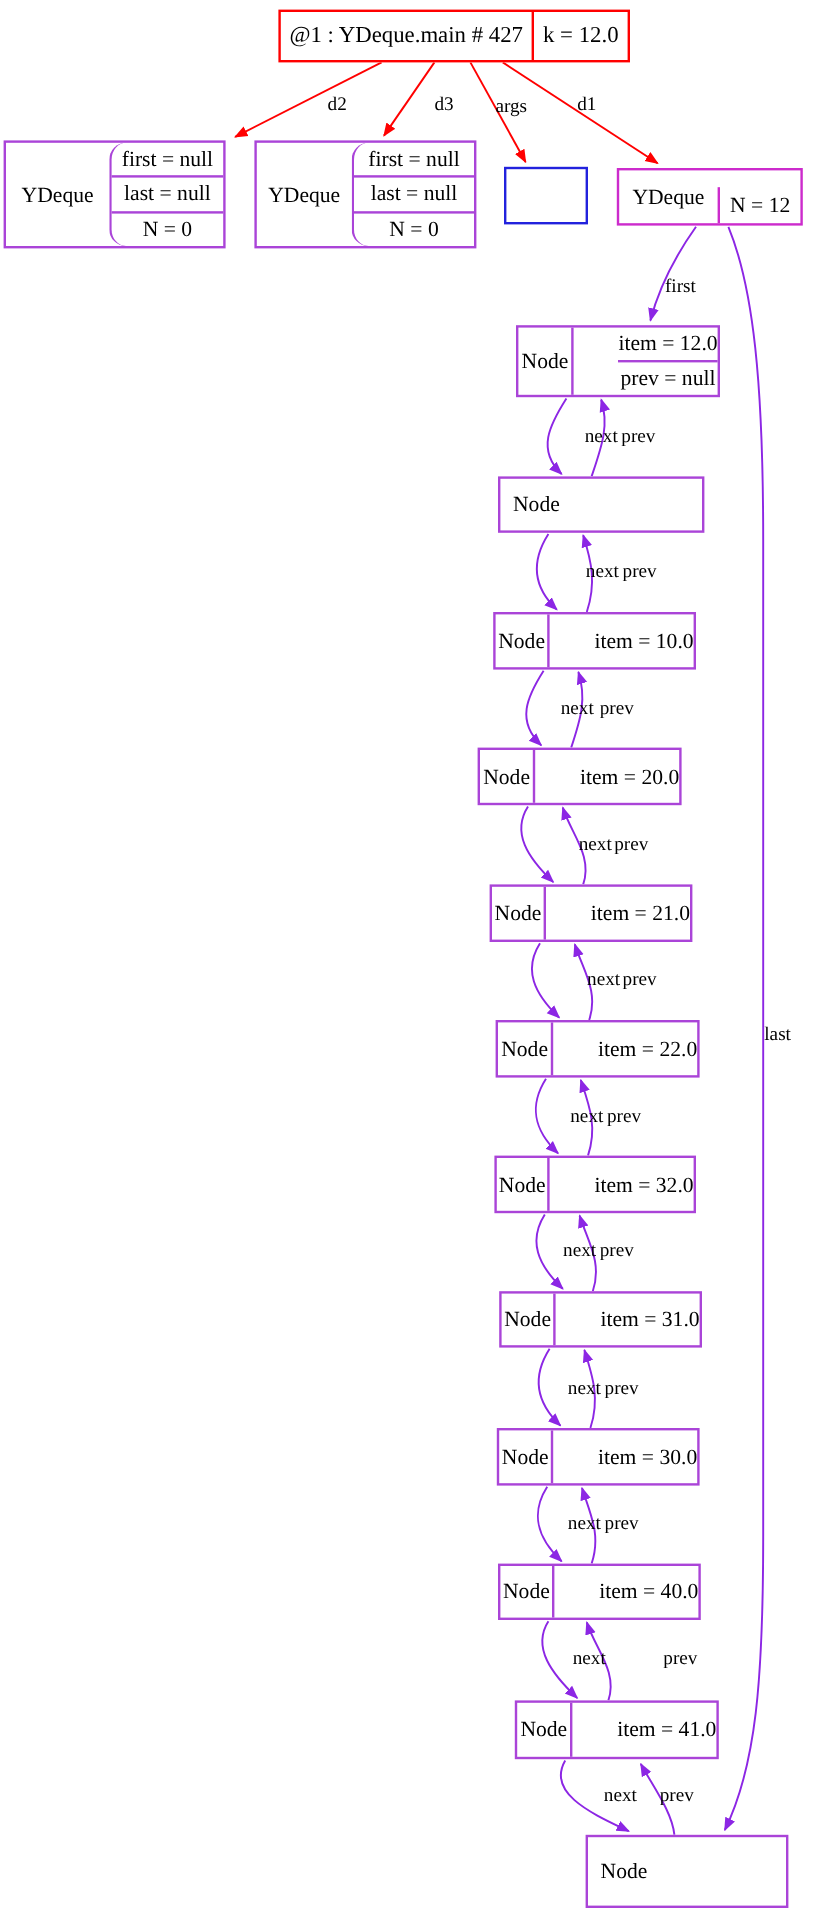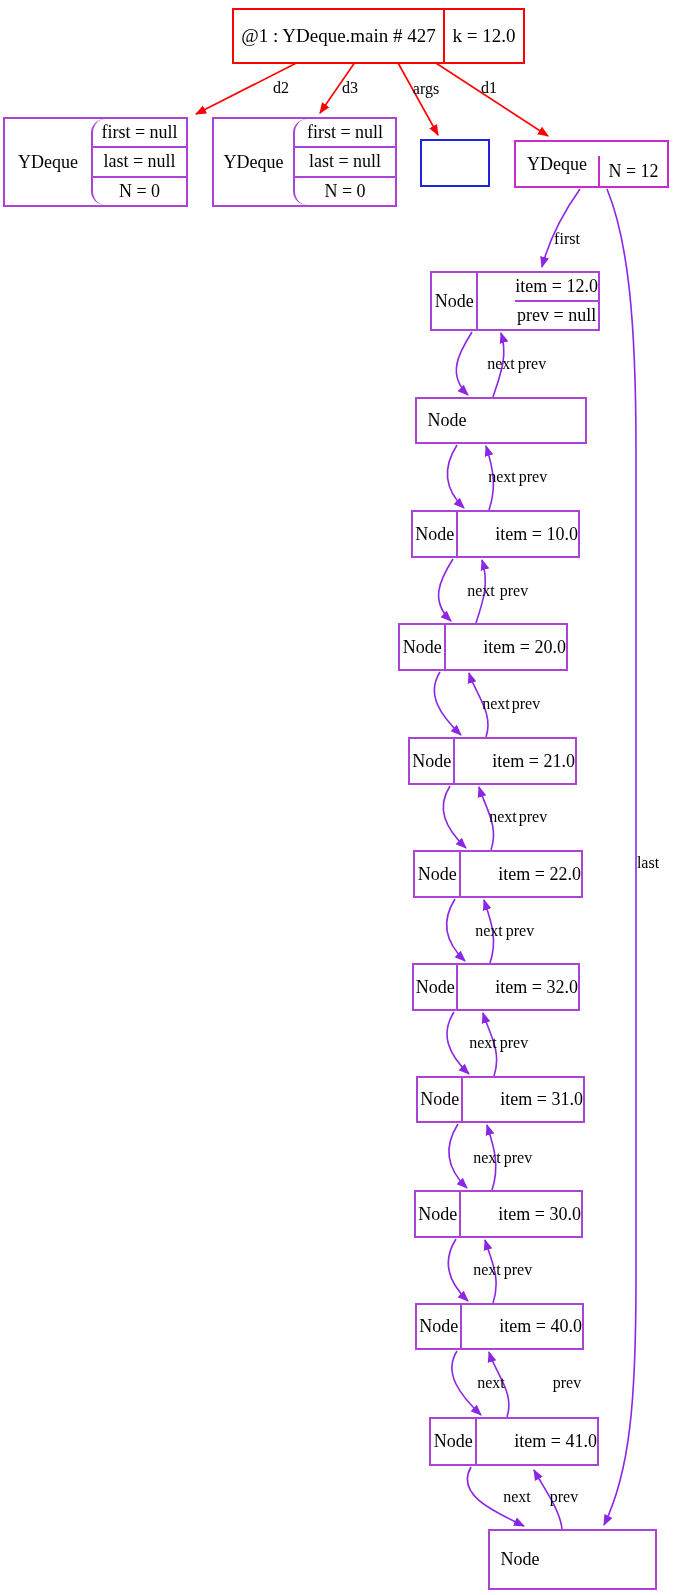--- a/index.html
+++ b/index.html
@@ -79,21 +79,21 @@
     <path class="pedge" marker-end="url(#m-p)" d="M456,1239 C442,1261 447,1281 468,1301"></path>
     <path class="pedge" marker-end="url(#m-p)" d="M493,1303 C501,1279 492,1262 485,1240"></path>
 
     <path class="pedge" marker-end="url(#m-p)" d="M457,1351 C443,1373 460,1395 481,1415"></path>
     <path class="pedge" marker-end="url(#m-p)" d="M507,1417 C515,1393 496,1374 489,1352"></path>
 
     <path class="pedge" marker-end="url(#m-p)" d="M471,1467 C455,1495 495,1512 524,1526"></path>
     <path class="pedge" marker-end="url(#m-p)" d="M562,1529 C560,1510 545,1490 534,1470"></path>
   </svg>
 
-  <div class="obj frame" style="left:232px;top:8px;width:293px;height:56px;">
+  <div class="obj frame" style="left:232px;top:8px;width:293px;height:44px;">
     <div class="class-cell" style="width:209px;">@1 : YDeque.main # 427</div>
     <div class="fields">
       <div class="frow">k = 12.0</div>
     </div>
   </div>
 
   <div class="obj deque" style="left:3px;top:117px;width:185px;height:90px;">
     <div class="class-cell" style="width:86px;">YDeque</div>
     <div class="fields">
       <div class="frow">first = null</div>
@@ -193,21 +193,21 @@
     <div class="fields">
         <div class="frow">item = 41.0</div>
       </div>
   </div>
 
   <div class="obj node" style="left:488px;top:1529px;width:169px;height:61px;">
     <div class="class-cell" style="width:60px;">Node</div>
   </div>
 
   <span class="elabel" style="left:281px;top:88px;">d2</span>
-  <span class="elabel" style="left:350px;top:88px;">d3</span>
+  <span class="elabel" style="left:370px;top:88px;">d3</span>
   <span class="elabel" style="left:426px;top:89px;">args</span>
   <span class="elabel" style="left:489px;top:88px;">d1</span>
   <span class="elabel" style="left:567px;top:239px;">first</span>
   <span class="elabel" style="left:648px;top:863px;">last</span>
 
   <span class="elabel" style="left:501px;top:364px;">next</span>
   <span class="elabel" style="left:532px;top:364px;">prev</span>
 
   <span class="elabel" style="left:502px;top:477px;">next</span>
   <span class="elabel" style="left:533px;top:477px;">prev</span>

